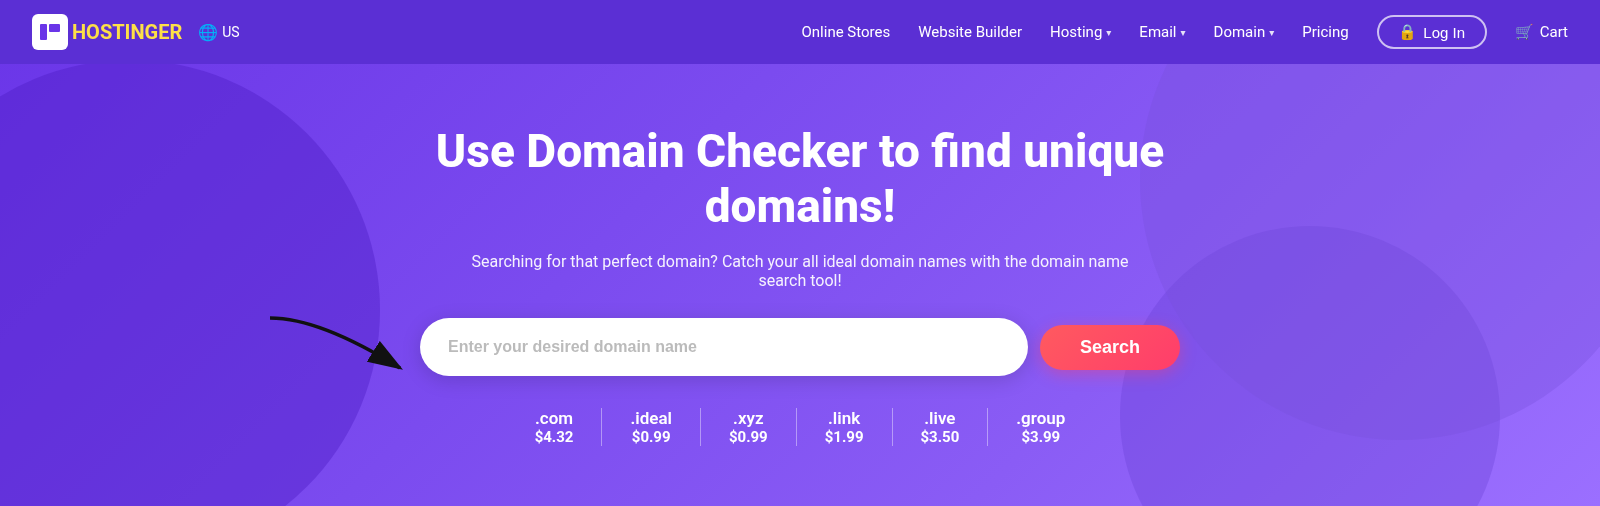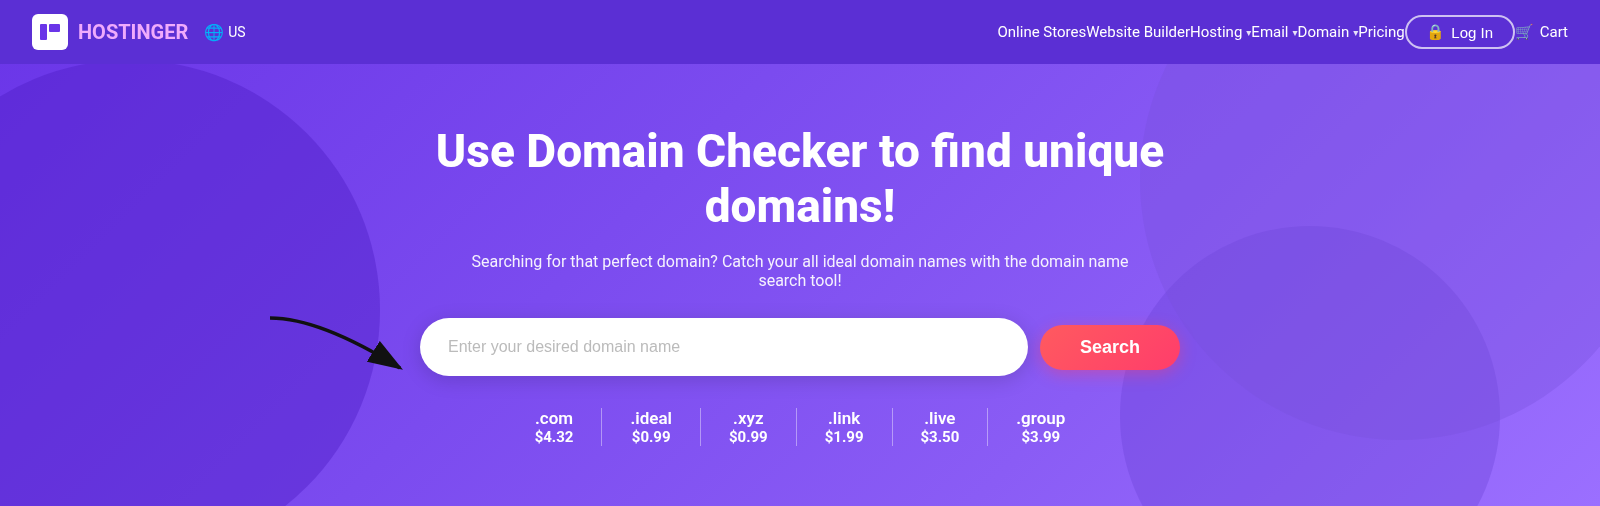--- a/index.html
+++ b/index.html
@@ -19,22 +19,22 @@
       background: #5b2fd4;
       display: flex;
       align-items: center;
       padding: 0 32px;
       z-index: 10;
     }
 
     .nav-logo {
       display: flex;
       align-items: center;
-      gap: 10px;
-      color: #f0abfc;
+      gap: 4px;
+      color: #fde047;
       font-weight: 700;
       font-size: 20px;
       flex-shrink: 0;
     }
 
     .logo-icon {
       width: 36px;
       height: 36px;
       background: #fff;
       border-radius: 6px;
@@ -55,20 +55,21 @@
       color: #fff;
       font-size: 14px;
       margin-left: 16px;
       cursor: pointer;
     }
 
     .nav-right {
       margin-left: auto;
       display: flex;
       align-items: center;
+      gap: 28px;
     }
 
     .nav-link {
       color: #fff;
       font-size: 15px;
       text-decoration: none;
       cursor: pointer;
       white-space: nowrap;
       display: flex;
       align-items: center;
@@ -192,20 +193,21 @@
       flex: 1;
       height: 58px;
       border-radius: 50px;
       border: none;
       outline: none;
       padding: 0 28px;
       font-size: 16px;
       color: #aaa;
       background: #fff;
       box-shadow: 0 4px 20px rgba(0,0,0,0.15);
+      font-weight: bold;
     }
 
     .search-input::placeholder {
       color: #bbb;
     }
 
     .btn-search {
       height: 45px;
       padding: 0 40px;
       border-radius: 50px;

